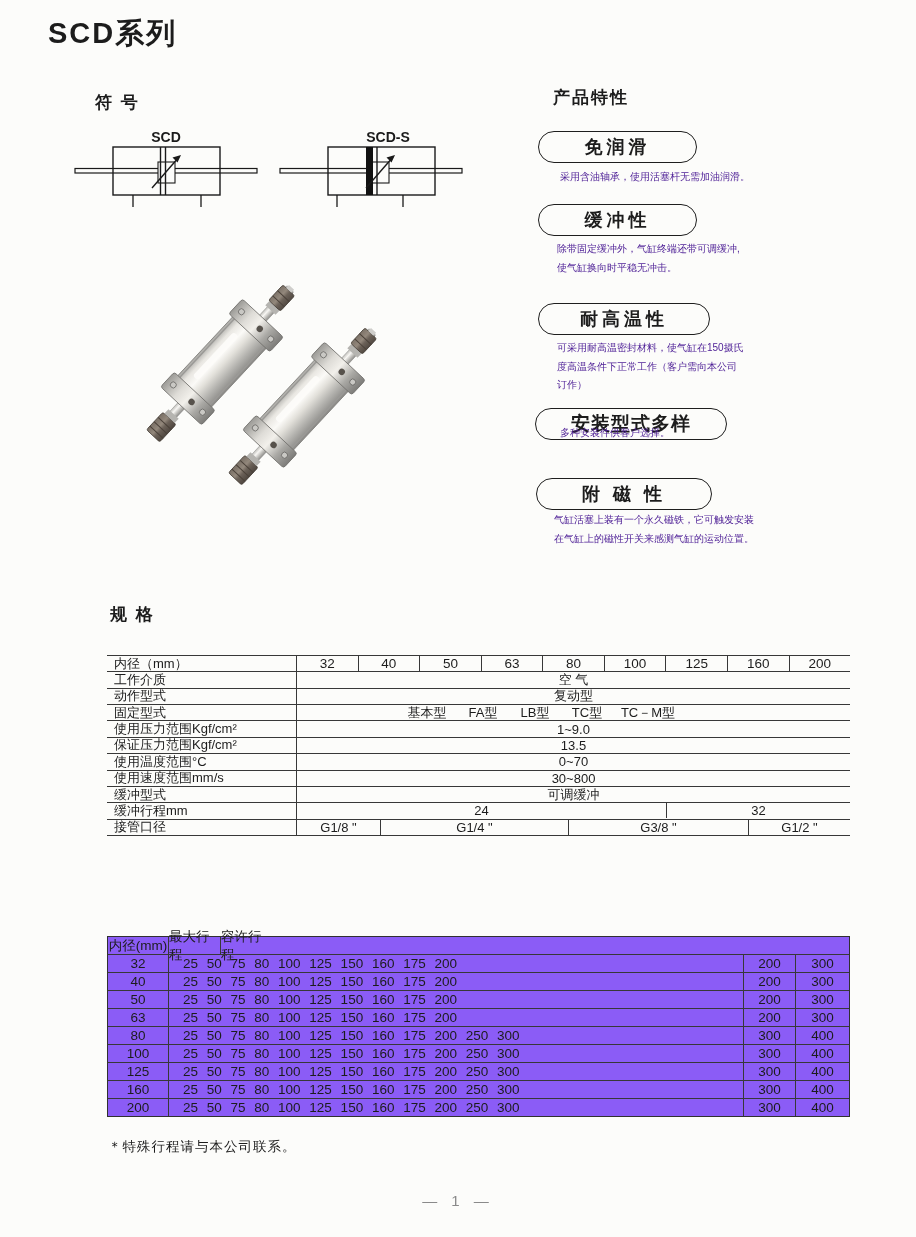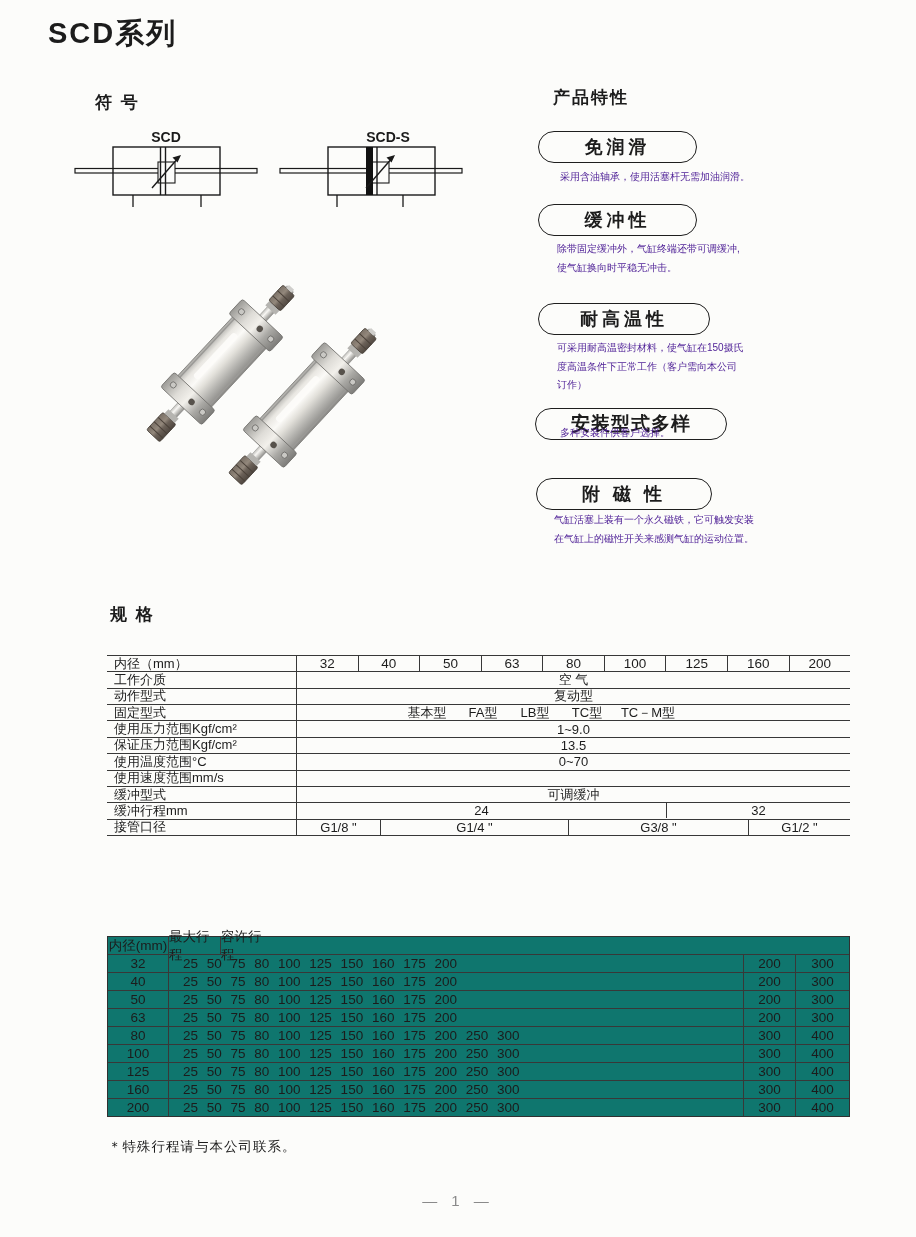--- a/index.html
+++ b/index.html
@@ -52,21 +52,21 @@
   .mt1{left:130px;} .mt2{left:186px;text-align:right;} .mt3{left:238px;} .mt4{left:290px;} .mt5{left:351px;}
   .cush-a{width:369px;display:flex;align-items:center;justify-content:center;}
   .cush-b{flex:1;display:flex;align-items:center;justify-content:center;border-left:1.4px solid #383838;}
   .port{display:flex;align-items:center;justify-content:center;box-sizing:border-box;}
   .port1{width:83px;} .port2{width:188px;border-left:1.4px solid #383838;}
   .port3{width:180px;border-left:1.4px solid #383838;} .port4{flex:1;border-left:1.4px solid #383838;}
 
   
   .stroke-table{position:absolute;left:107px;top:936px;width:743px;height:181px;
                 display:flex;flex-direction:column;border:1.6px solid #303030;
-                box-sizing:border-box;font-size:13.5px;background:#0f766e;}
+                box-sizing:border-box;font-size:13.5px;background:#8b5cf6;}
   .s-row{flex:1 1 0;display:flex;min-height:0;}
   .s-row + .s-row{border-top:1.3px solid #383838;}
   .s-c1{width:61px;display:flex;align-items:center;justify-content:center;border-right:1.3px solid #383838;box-sizing:border-box;}
   .s-c2{flex:1;display:flex;align-items:center;padding-left:14px;border-right:1.3px solid #383838;box-sizing:border-box;word-spacing:5px;min-width:0;}
   .s-c2.hdr{justify-content:center;padding-left:0;}
   .s-c3{width:52px;display:flex;align-items:center;justify-content:center;border-right:1.3px solid #383838;box-sizing:border-box;}
   .s-c4{width:53px;display:flex;align-items:center;justify-content:center;}
 
   .footnote{position:absolute;left:108px;top:1138px;font-size:13.5px;letter-spacing:1px;}
   .pageno{position:absolute;left:0;right:0;top:1192px;text-align:center;
@@ -272,20 +272,23 @@
         </div>
     </div>
     <div class="spec-row">
       <div class="spec-label">使用温度范围°C</div>
       <div class="spec-data">
           <span>0~70</span>
         </div>
     </div>
     <div class="spec-row">
       <div class="spec-label">使用速度范围mm/s</div>
+      <div class="spec-data">
+          <span>30~800</span>
+        </div>
     </div>
     <div class="spec-row">
       <div class="spec-label">缓冲型式</div>
       <div class="spec-data">
           <span>可调缓冲</span>
         </div>
     </div>
     <div class="spec-row">
       <div class="spec-label">缓冲行程mm</div>
       <div class="spec-data" style="justify-content:stretch;">

